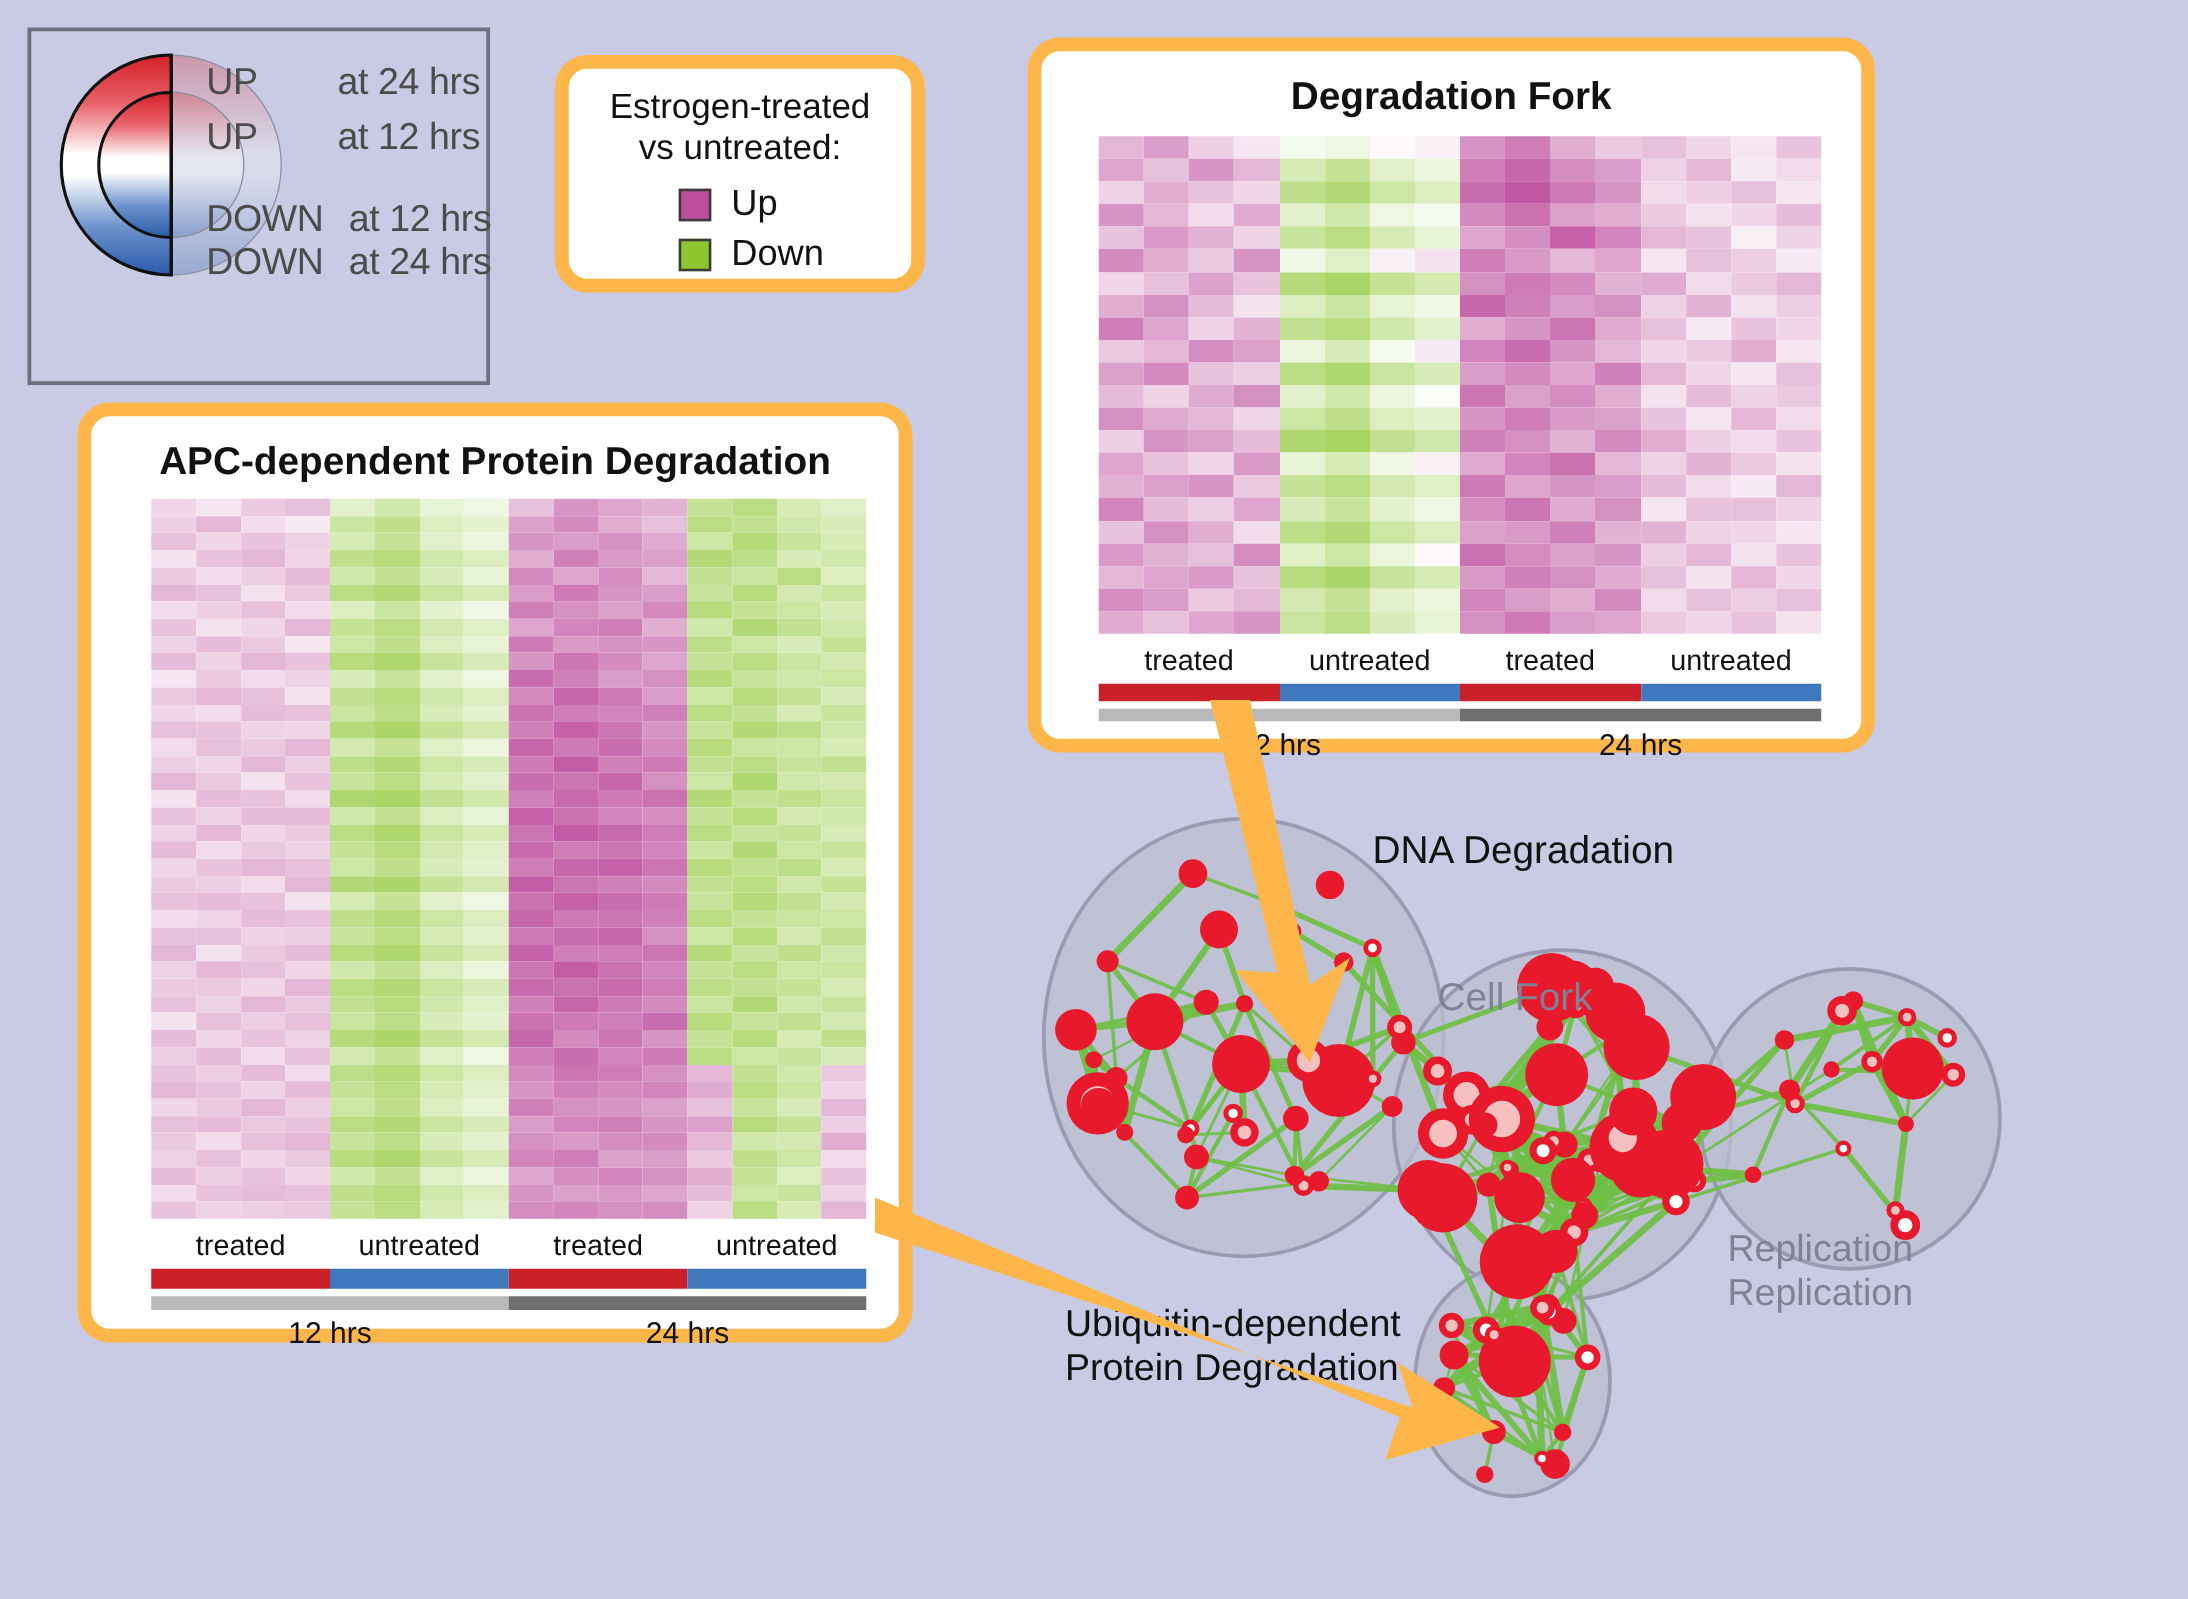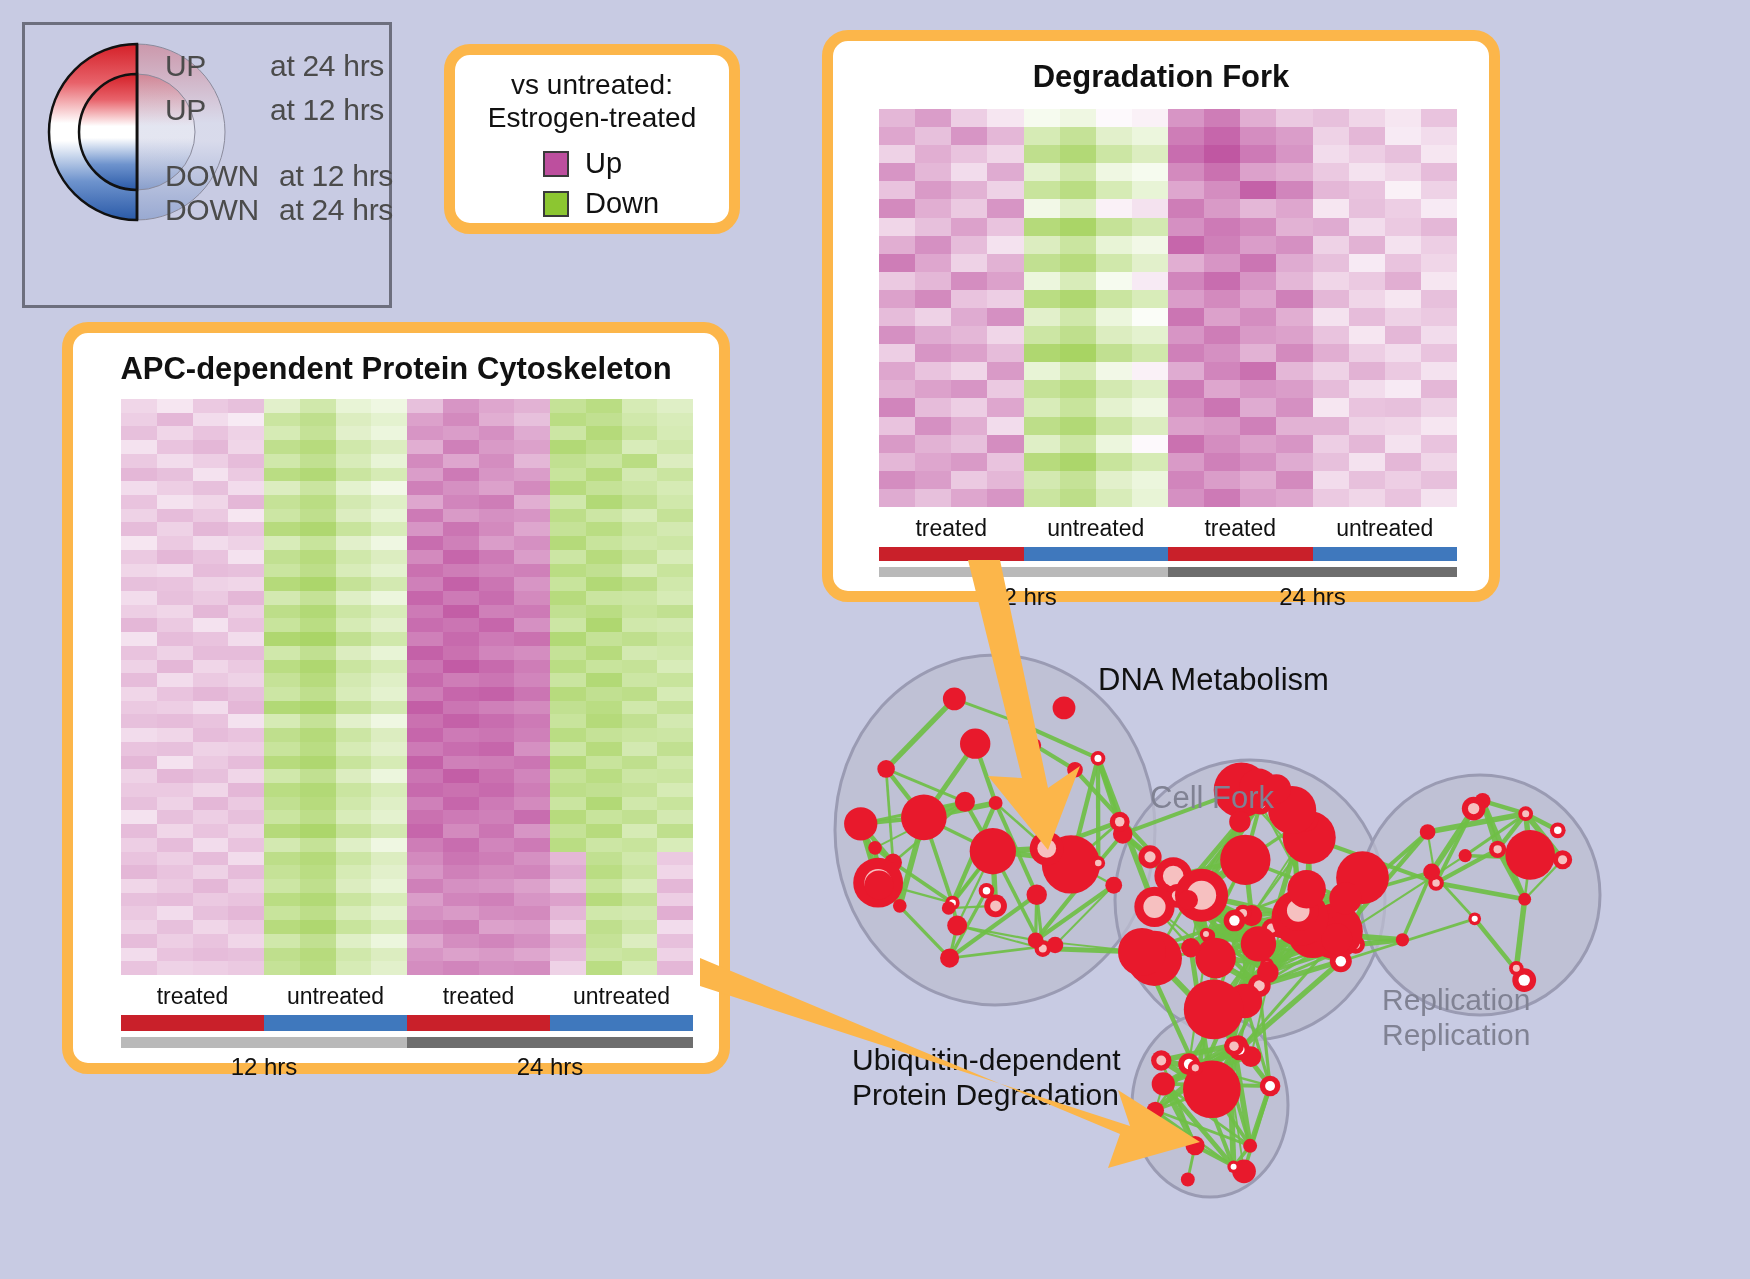--- a/index.html
+++ b/index.html
@@ -114,22 +114,22 @@
     <div class="key-label" style="left:140px;top:134px;">DOWN</div>
     <div class="key-label" style="left:254px;top:134px;">at 12 hrs</div>
 
     <div class="key-label" style="left:140px;top:168px;">DOWN</div>
     <div class="key-label" style="left:254px;top:168px;">at 24 hrs</div>
 
   </div>
 
   <div class="panel legendbox">
     <div class="legend-title">
+      <div>Estrogen-treated</div>
       <div>vs untreated:</div>
-      <div>Estrogen-treated</div>
     </div>
     <div class="legend-row" style="left:88px;top:92px;">
       <span class="sw" id="sw-up" style="background: rgb(189, 79, 158);"></span>
       <span>Up</span>
     </div>
     <div class="legend-row" style="left:88px;top:132px;">
       <span class="sw" id="sw-down" style="background: rgb(140, 198, 49);"></span>
       <span>Down</span>
     </div>
   </div>
@@ -510,21 +510,21 @@
         <i style="flex:1;background:#6e6e6e"></i>
       </div>
 
     <div class="time-names" style="left:46px;top:542px;width:578px;font-size:24px;">
       <div>12 hrs</div>
       <div>24 hrs</div>
     </div>
   </div>
 
   <div class="panel apc-panel">
-    <div class="panel-title" style="top:18px;font-size:31px;">APC-dependent Protein Cytoskeleton</div>
+    <div class="panel-title" style="top:18px;font-size:31px;">APC-dependent Protein Degradation</div>
 
     <div class="hm" id="hm-apc" style="left: 48px; top: 66px; width: 572px; height: 576px; grid-template-columns: repeat(16, 1fr); grid-template-rows: repeat(42, 1fr);">
         <i style="background:rgb(240,214,232)"></i>
         <i style="background:rgb(246,230,241)"></i>
         <i style="background:rgb(235,201,225)"></i>
         <i style="background:rgb(231,192,220)"></i>
         <i style="background:rgb(226,240,203)"></i>
         <i style="background:rgb(208,232,171)"></i>
         <i style="background:rgb(232,244,214)"></i>
         <i style="background:rgb(239,247,226)"></i>
@@ -1688,21 +1688,21 @@
         <circle cx="405.0707021011284" cy="545.6324641906945" r="9.574615003343027" fill="#e8192c"></circle>
         <circle cx="405.2990329899058" cy="467.82611895202626" r="7.463748694147798" fill="#e8192c"></circle>
         <circle cx="405.2990329899058" cy="467.82611895202626" r="3.5825993731909427" fill="#f6c0c0"></circle>
         <circle cx="460.1238817500924" cy="545.8657148534011" r="6.992362976536324" fill="#e8192c"></circle>
         <circle cx="371.26625334205926" cy="460.4800360296237" r="10.200935842562902" fill="#e8192c"></circle>
         <circle cx="371.26625334205926" cy="460.4800360296237" r="4.896449204430193" fill="#f6c0c0"></circle>
         <circle cx="352" cy="352" r="24" fill="#e8192c"></circle>
         <circle cx="398" cy="300" r="10" fill="#e8192c"></circle>
       </svg>
 
-    <div class="net-label" style="left:308px;top:62px;font-size:31px;color:#111;">DNA Metabolism</div>
+    <div class="net-label" style="left:308px;top:62px;font-size:31px;color:#111;">DNA Degradation</div>
     <div class="net-label" style="left:360px;top:180px;font-size:31px;color:#808293;">Cell Fork</div>
     <div class="net-label" style="left:592px;top:382px;font-size:30px;color:#808293;line-height:1.18;">
       <div>Replication</div>
       <div>Replication</div>
     </div>
     <div class="net-label" style="left:62px;top:442px;font-size:30px;color:#111;line-height:1.18;">
       <div>Ubiquitin-dependent</div>
       <div>Protein Degradation</div>
     </div>
   </div>

